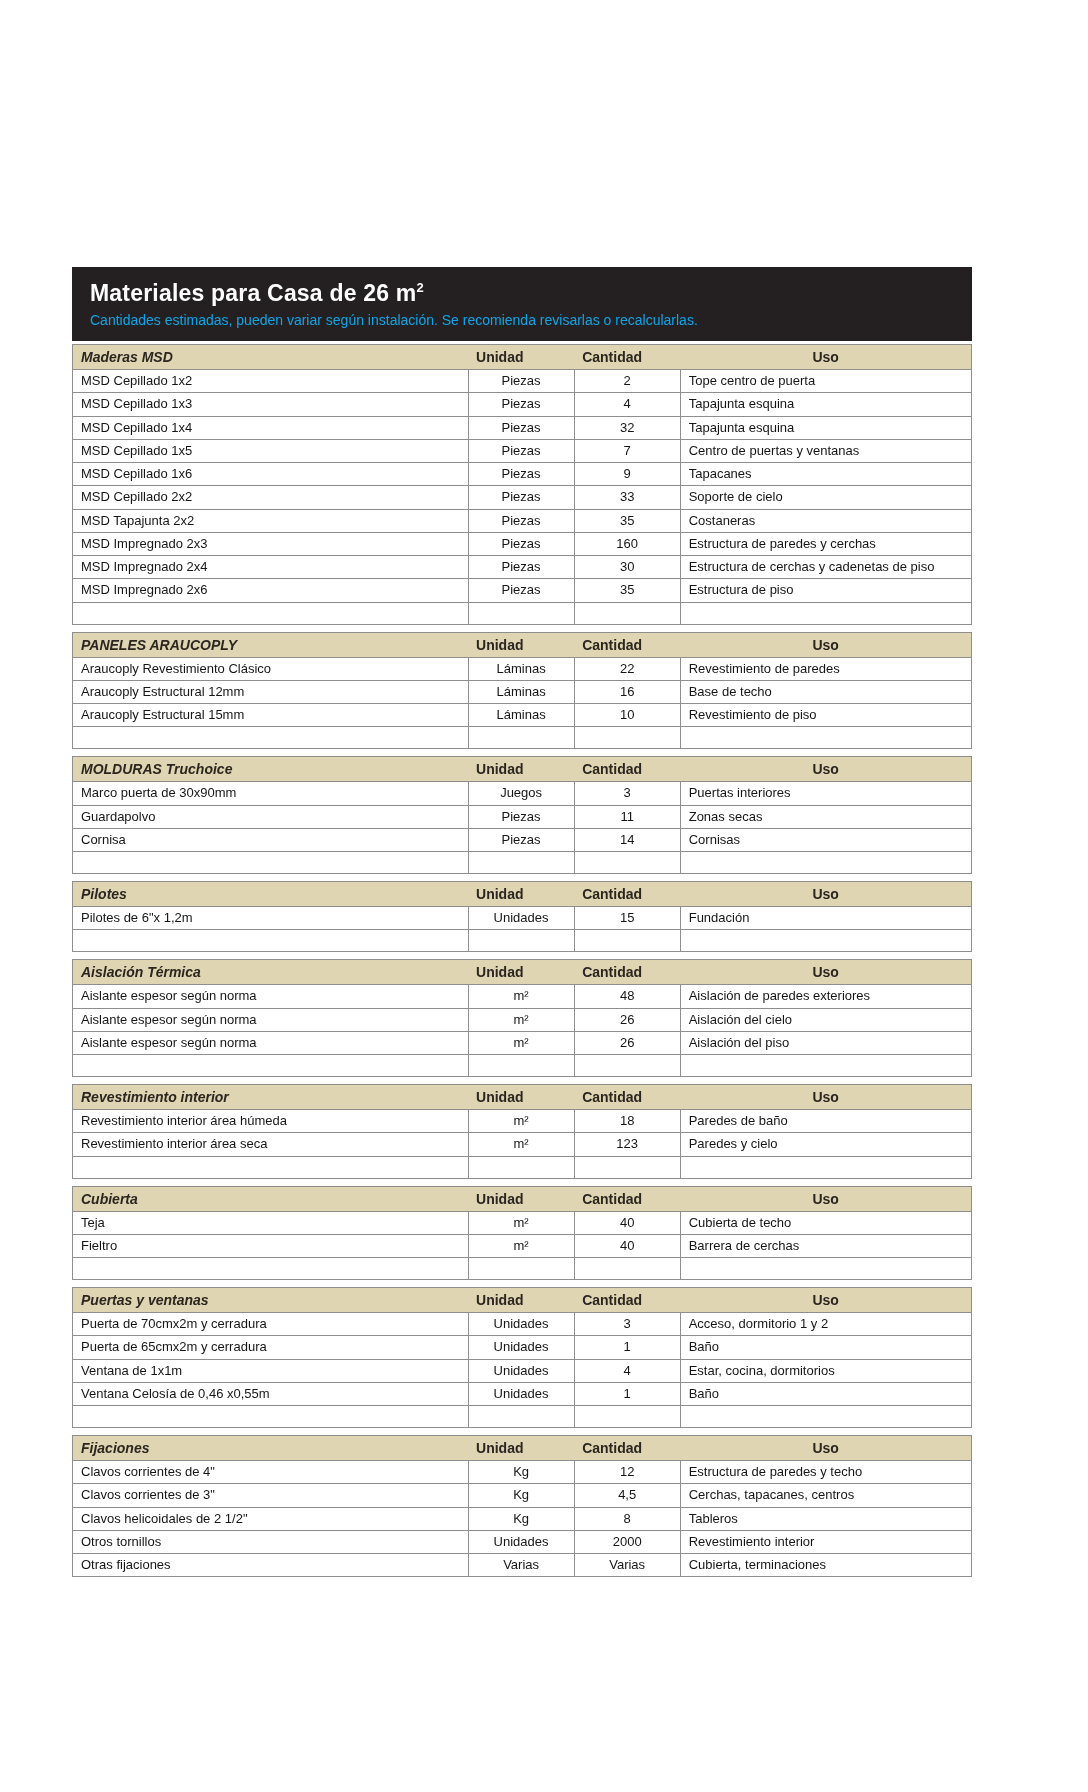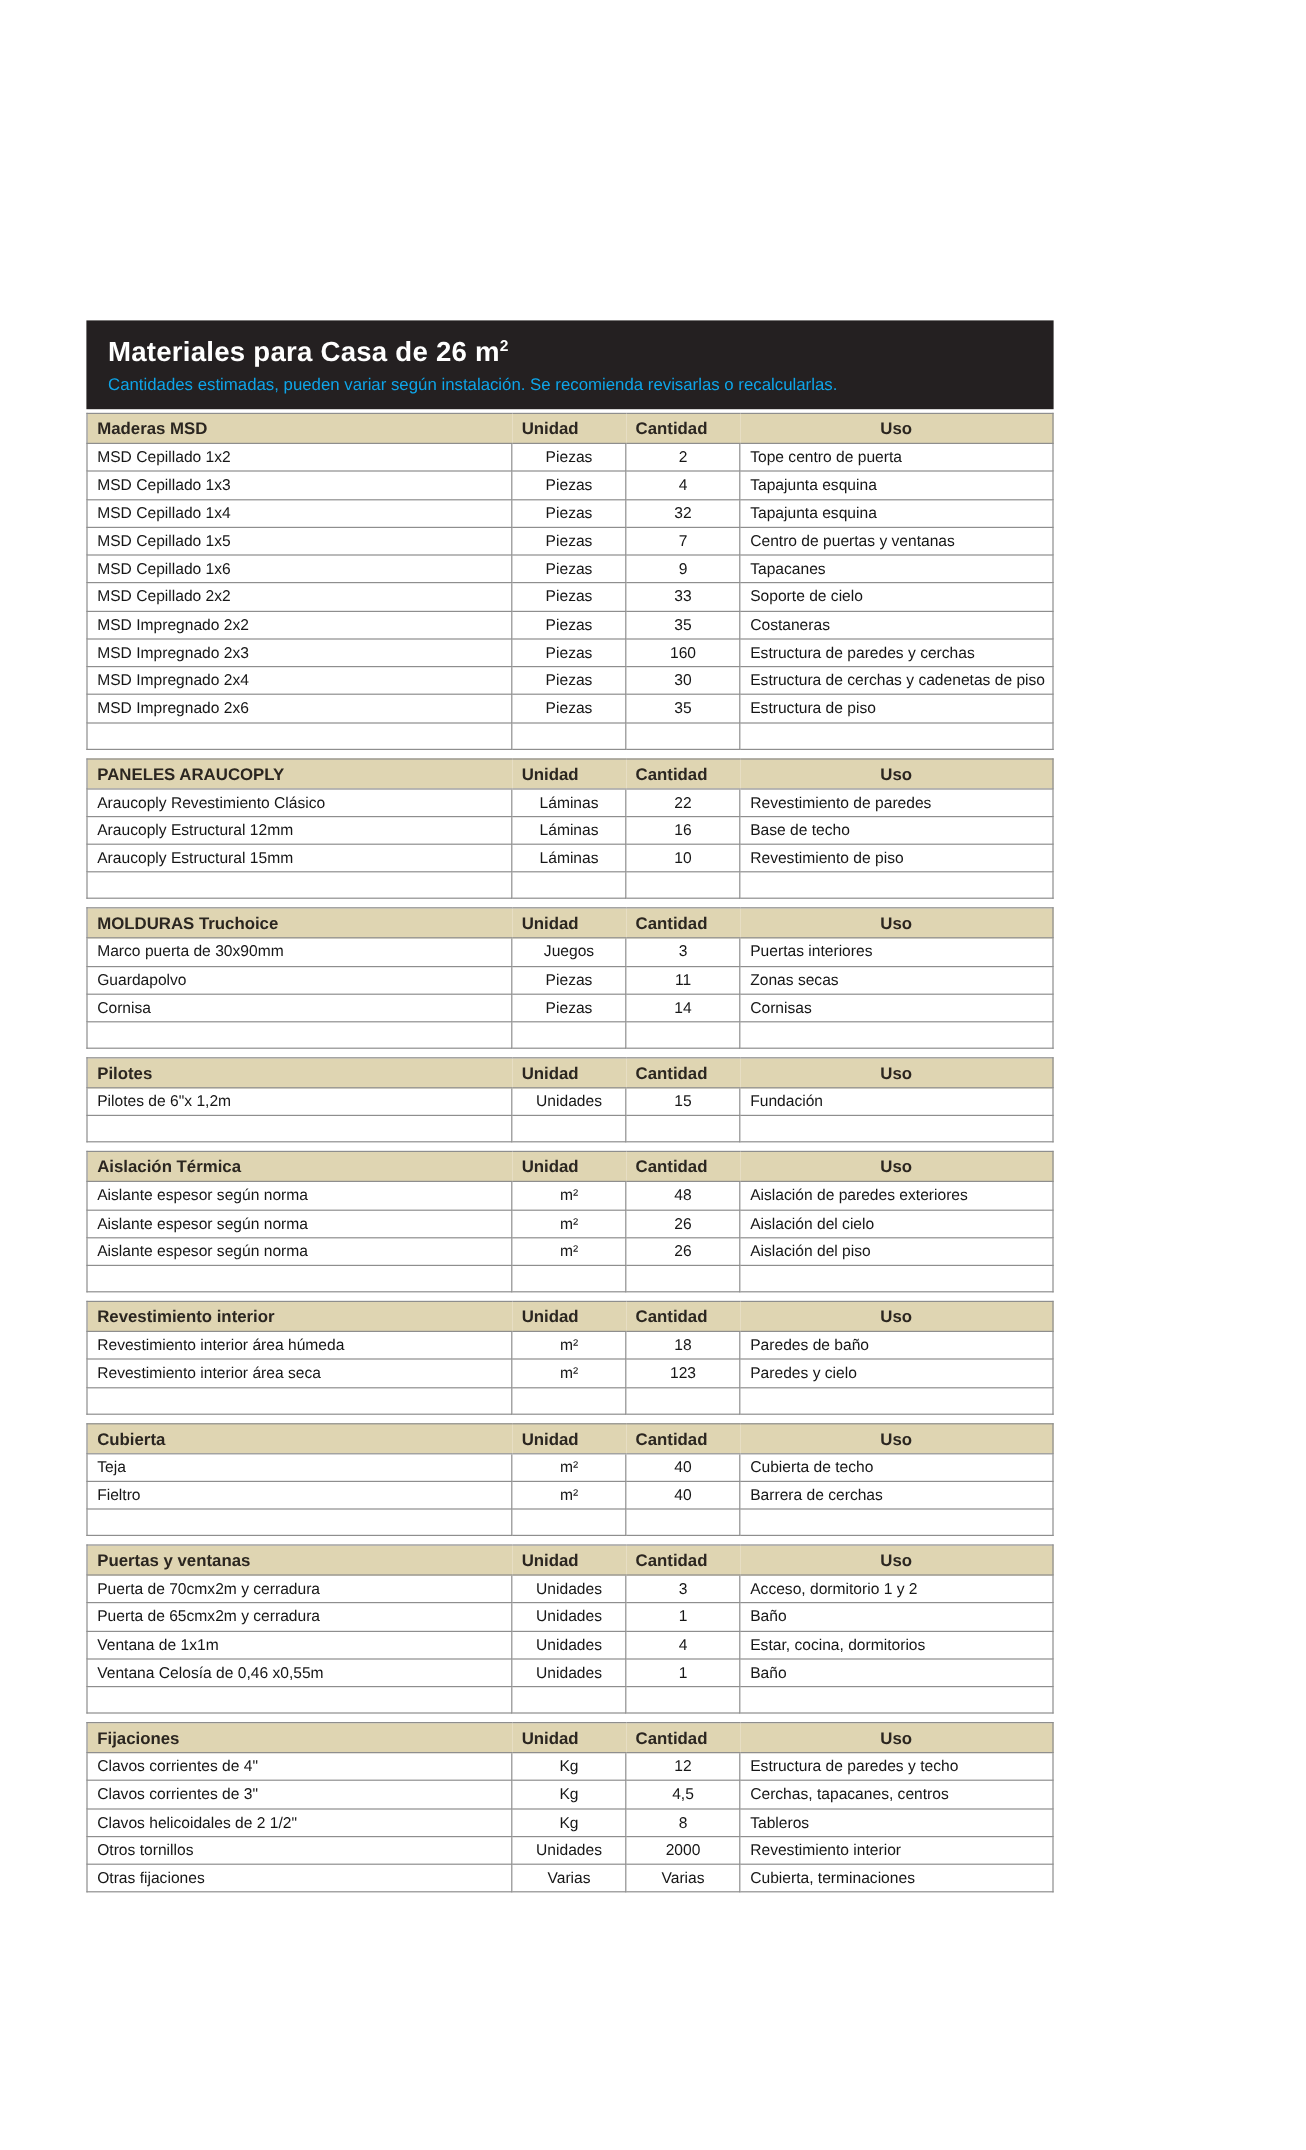--- a/index.html
+++ b/index.html
@@ -1,34 +1,34 @@
 <!DOCTYPE html>
 <html><head>
 <meta charset="utf-8">
 <style>
   html,body{margin:0;padding:0;background:#ffffff;}
   body{font-family:"Liberation Sans", sans-serif;}
   .page{position:relative;width:1088px;height:1792px;background:#ffffff;overflow:hidden;}
-  .sheet{position:absolute;left:72px;top:267px;width:806px;}
+  .sheet{position:absolute;left:72px;top:267px;width:900px;}
   .doc-header{background:#242021;color:#ffffff;padding:13px 20px 13px 18px;}
   .doc-title{font-size:23px;font-weight:bold;letter-spacing:0.2px;margin:0;}
   .doc-title sup{font-size:13px;}
   .doc-subtitle{font-size:14px;font-weight:normal;margin-top:5px;color:#0ea5e9;}
   .sections{margin-top:3px;}
   .sec-table{width:100%;border-collapse:collapse;table-layout:fixed;margin-bottom:7px;}
   .sec-table col.c1{width:44%;}
   .sec-table col.c2{width:11.8%;}
   .sec-table col.c3{width:11.8%;}
   .sec-table col.c4{width:32.4%;}
   .sec-table th{
     background:#dfd5b2;color:#2b2620;font-size:14px;font-weight:bold;
     text-align:left;padding:4px 8px;height:15px;
     border-top:1px solid #8e8e8e;border-bottom:1px solid #8e8e8e;
   }
-  .sec-table th:first-child{border-left:1px solid #8e8e8e;}
+  .sec-table th:first-child{border-left:1px solid #8e8e8e;font-style:italic;}
   .sec-table th:last-child{border-right:1px solid #8e8e8e;text-align:center;}
   .sec-table td{
     border:1px solid #8e8e8e;font-size:13px;color:#161616;
     padding:3px 8px;height:15px;line-height:1.25;
     white-space:nowrap;overflow:hidden;
   }
   .center{text-align:center;}
   .spacer-row td{height:15px;}
 </style>
 </head>
@@ -89,21 +89,21 @@
               <td class="center">9</td>
               <td>Tapacanes</td>
             </tr>
             <tr>
               <td>MSD Cepillado 2x2</td>
               <td class="center">Piezas</td>
               <td class="center">33</td>
               <td>Soporte de cielo</td>
             </tr>
             <tr>
-              <td>MSD Impregnado 2x2</td>
+              <td>MSD Tapajunta 2x2</td>
               <td class="center">Piezas</td>
               <td class="center">35</td>
               <td>Costaneras</td>
             </tr>
             <tr>
               <td>MSD Impregnado 2x3</td>
               <td class="center">Piezas</td>
               <td class="center">160</td>
               <td>Estructura de paredes y cerchas</td>
             </tr>

